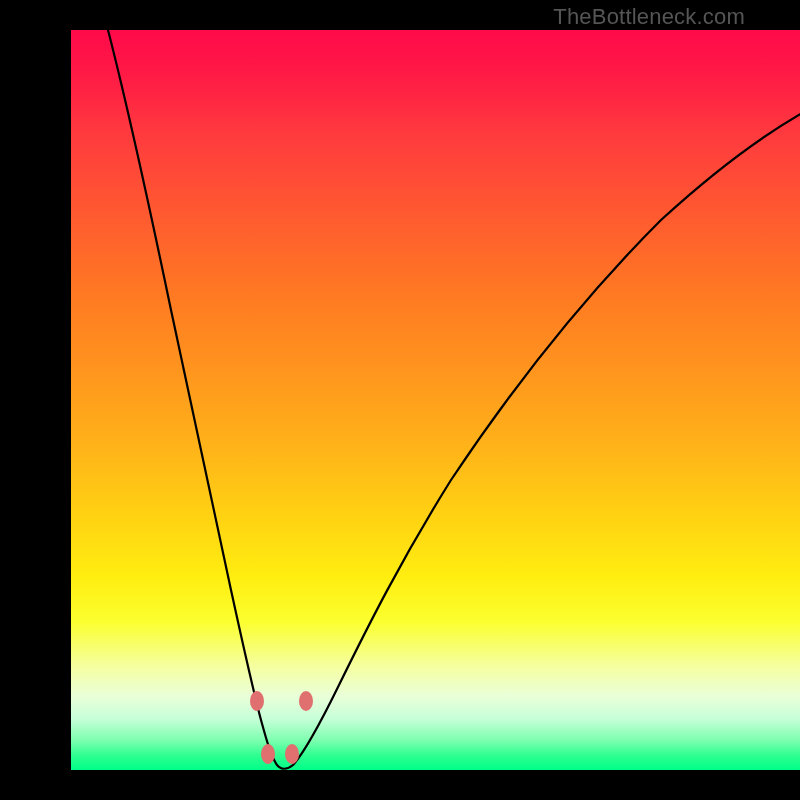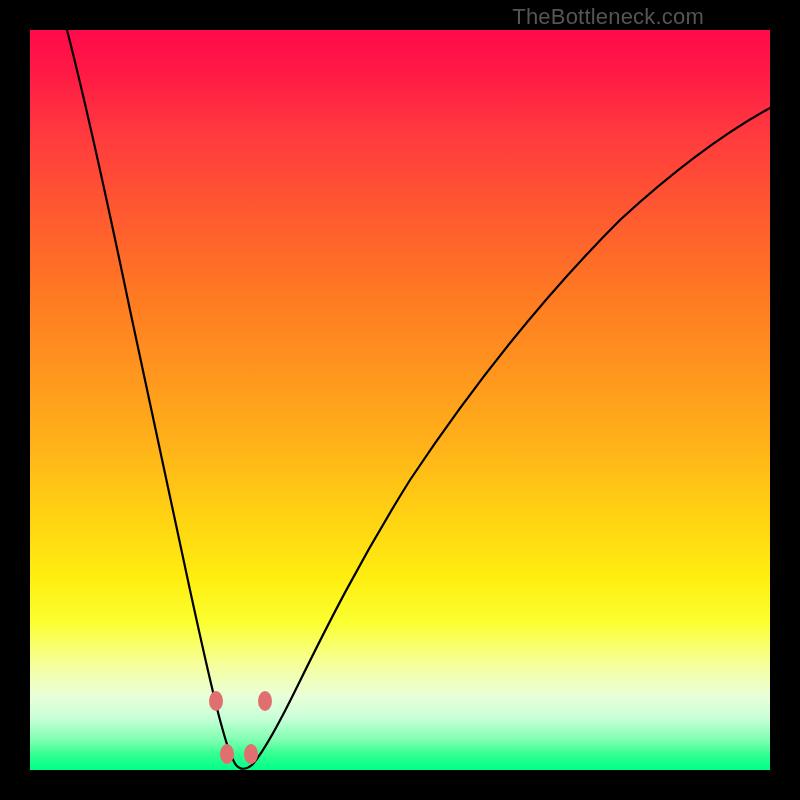--- a/index.html
+++ b/index.html
@@ -9,20 +9,21 @@
     height: 800px;
     background: #000;
     overflow: hidden;
     font-family: Arial, Helvetica, sans-serif;
   }
   .stage {
     position: relative;
     width: 716px;
     height: 800px;
     background: #000;
+    margin-left: 41px;
   }
   .watermark {
     position: absolute;
     top: 4px;
     right: 12px;
     color: #555;
     font-size: 22px;
     letter-spacing: 0.2px;
     font-weight: 400;
     user-select: none;

